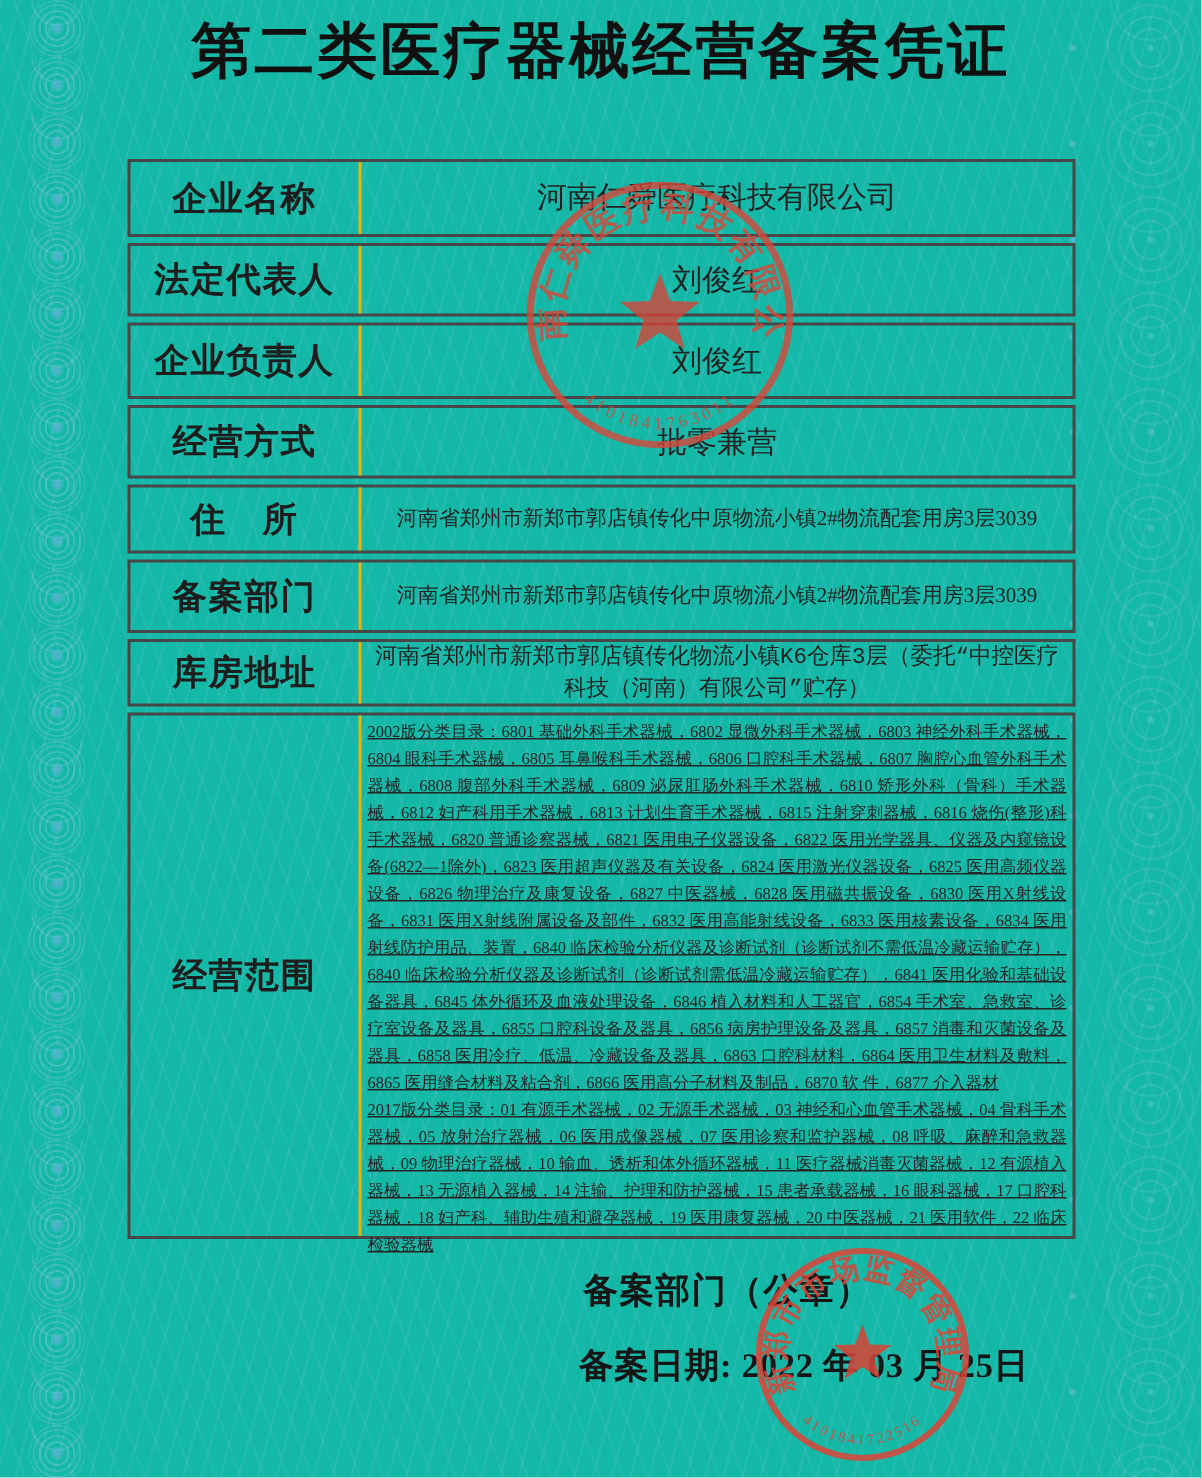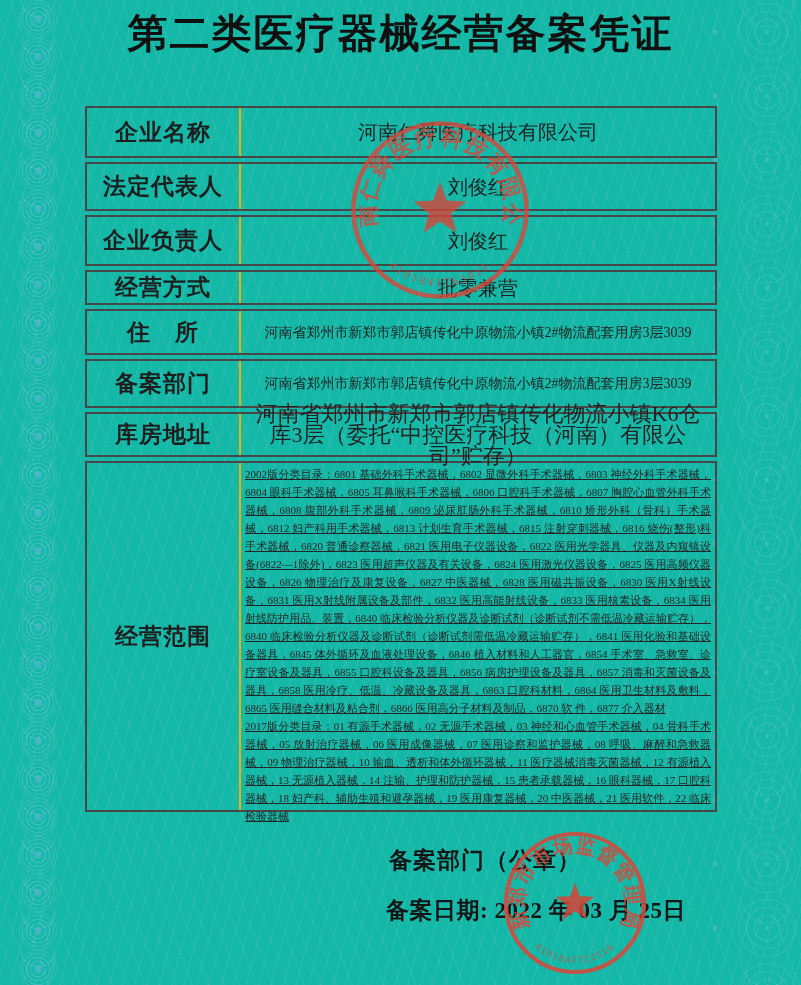--- a/index.html
+++ b/index.html
@@ -65,24 +65,24 @@
     border-right:2px solid #eab308;
     display:flex;align-items:center;justify-content:center;
     font-size:23px;font-weight:600;letter-spacing:1px;color:#1d1d1d;
     text-align:center;
   }
   .cell-value{
     flex:1;display:flex;align-items:center;justify-content:center;
     text-align:center;font-size:20px;color:#222;
     padding:0 4px;line-height:1.3;
   }
-  .r1{height:52px}.r2{height:49px}.r3{height:51px}.r4{height:35px}
+  .r1{height:52px}.r2{height:49px}.r3{height:51px}.r4{height:49px}
   .r5{height:46px}.r6{height:49px}.r7{height:45px}.r8{height:351px}
   .r5 .cell-value,.r6 .cell-value{font-size:14px;line-height:25px;}
-  .r7 .cell-value{font-size:22px;line-height:21px;}
+  .r7 .cell-value{font-size:15px;line-height:21px;font-family:Liberation Mono, monospace;}
   .r8 .cell-value{
     display:block;align-items:flex-start;
     font-size:11px;line-height:18px;color:#252525;
     text-align:justify;padding:2px 4px;text-decoration:underline;
   }
   .scope-par{margin:0;}
 
   .dept-line{
     position:absolute;left:389px;top:845px;z-index:1;
     font-size:23px;font-weight:600;letter-spacing:1px;white-space:nowrap;color:#151515;

